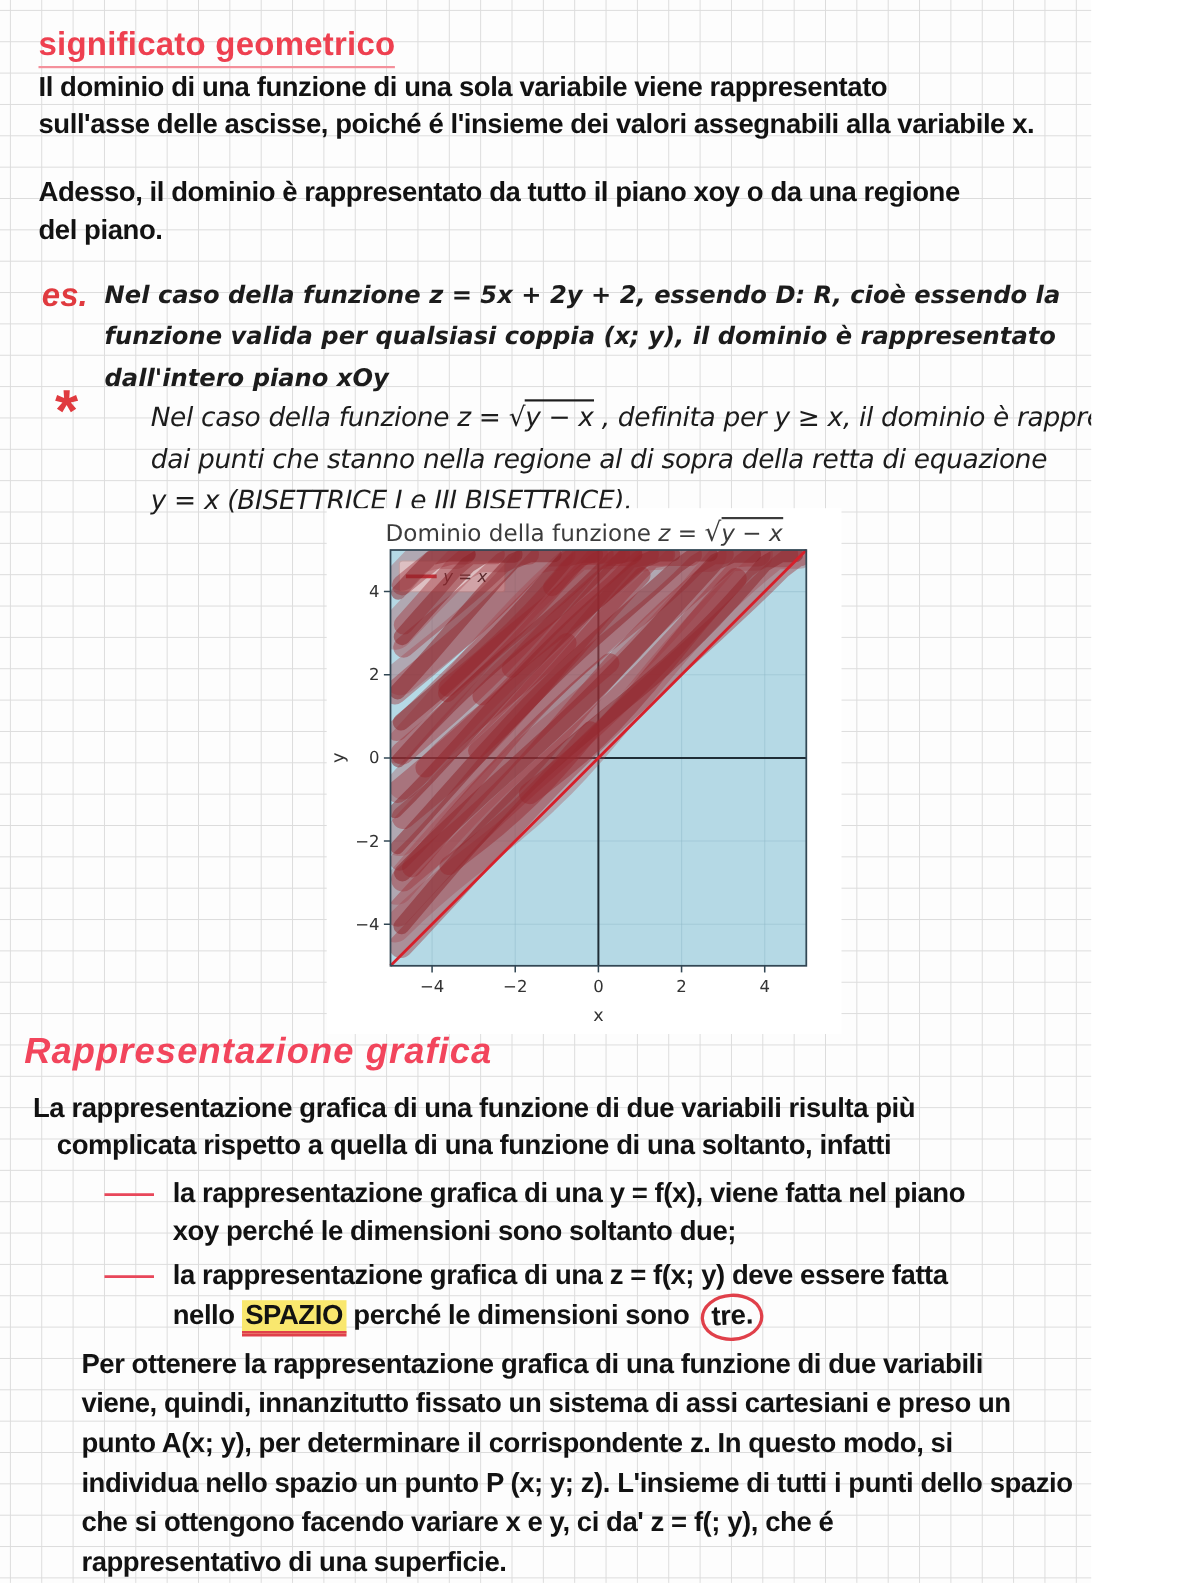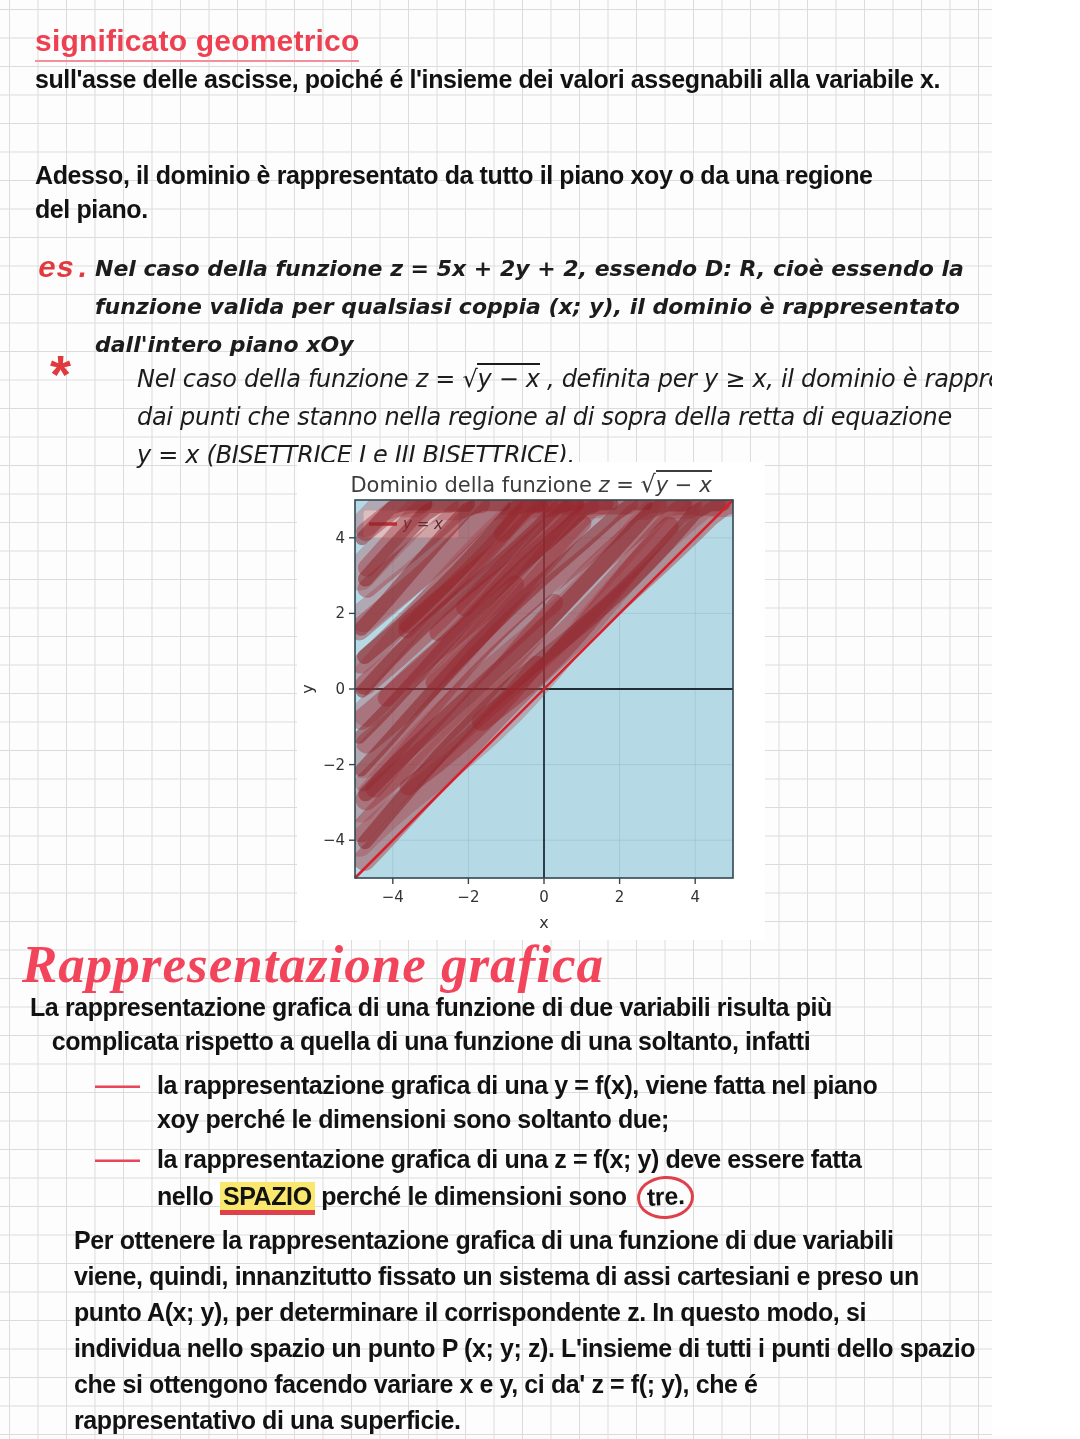--- a/index.html
+++ b/index.html
@@ -14,27 +14,27 @@
     font-family:"Liberation Sans",sans-serif;
   }
   .abs{position:absolute;}
   .line{white-space:nowrap;}
   
   .body-txt{font-weight:700;font-size:25px;line-height:34px;color:#121212;letter-spacing:-0.4px;}
   .final-txt{line-height:36px;padding-left:36px;}
   
   .h1{font-weight:700;font-size:30px;color:#ee4050;letter-spacing:.2px;
       border-bottom:2px solid #f4909b;padding-bottom:2px;display:inline-block;}
-  .h2{font-family:Liberation Serif, serif;font-style:italic;font-weight:700;
-      font-size:53px;color:#f2455c;letter-spacing:1px;line-height:1;}
+  .h2{font-family:Liberation Sans, sans-serif;font-style:italic;font-weight:700;
+      font-size:33px;color:#f2455c;letter-spacing:1px;line-height:1;}
   
   .hw{font-family:"DejaVu Sans",sans-serif;font-style:italic;color:#1c1c1c;}
   .hw-es{font-size:22px;line-height:38px;font-weight:bold;}
   .hw-star{font-size:24px;line-height:38px;letter-spacing:-0.3px;margin-left:42px;}
-  .hw-marker{font-family:Liberation Mono, monospace;font-style:italic;font-weight:700;color:#e03a3f;}
+  .hw-marker{font-family:Liberation Sans, sans-serif;font-style:italic;font-weight:700;color:#e03a3f;}
   .star-glyph{font-size:54px;line-height:40px;font-weight:700;color:#e03a3f;}
   .rad{border-top:2px solid #1c1c1c;}
   
   .bullet{display:flex;}
   .bdash{display:inline-block;width:62px;color:#e8475a;font-weight:900;transform:scaleX(1.8);transform-origin:left center;}
   .hl-wrap{border-bottom:3px solid #e0404a;padding-bottom:2px;}
   .hl{background:#f9e76e;padding:0 3px;border-bottom:2px solid #e0404a;}
   .circled{display:inline-block;border:3px solid #e0404a;border-radius:50%;
            padding:0 7px 3px;margin-left:4px;transform:rotate(-3deg);}
   
@@ -51,20 +51,21 @@
 </head>
 <body>
 
 <div class="sheet">
 
   <div class="abs" style="left:35px;top:24px;">
     <span class="h1">significato geometrico</span>
   </div>
 
   <div class="abs body-txt" style="left:35px;top:62px;">
+    <div class="line">Il dominio di una funzione di una sola variabile viene rappresentato</div>
     <div class="line">sull'asse delle ascisse, poiché é l'insieme dei valori assegnabili alla variabile x.</div>
   </div>
 
   <div class="abs body-txt" style="left:35px;top:158px;">
     <div class="line">Adesso, il dominio è rappresentato da tutto il piano xoy o da una regione</div>
     <div class="line">del piano.</div>
   </div>
 
   <div class="abs" style="left:0;top:250px;width:1080px;">
     <span class="abs hw-marker" style="left:38px;top:2px;font-size:30px;">es.</span>

